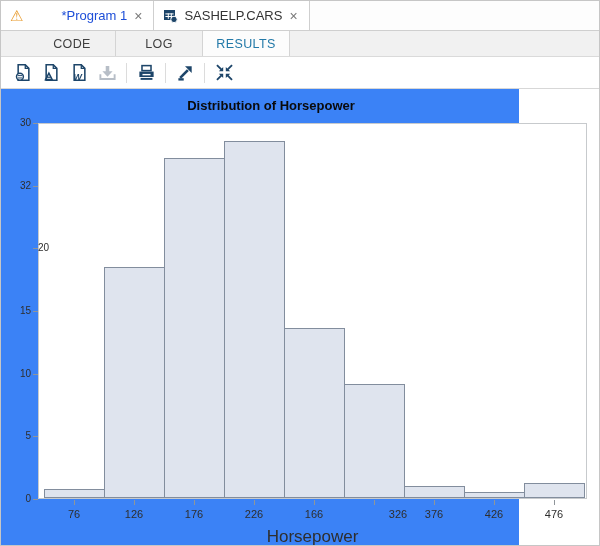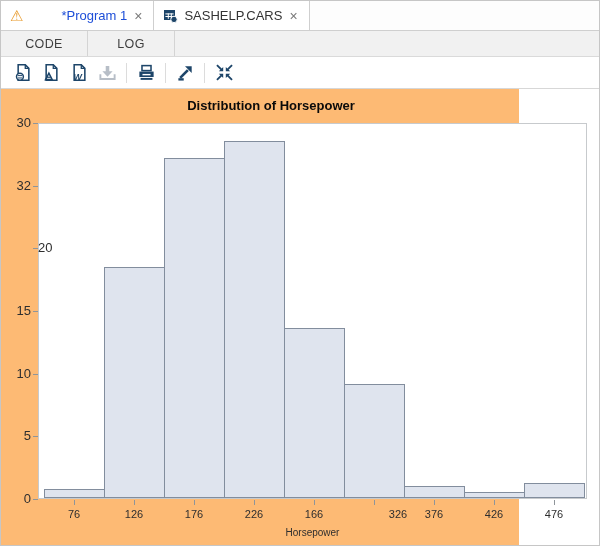--- a/index.html
+++ b/index.html
@@ -16,50 +16,50 @@
     display:flex; align-items:center; gap:6px; padding:0 10px 0 9px;
     border-right:1px solid #cfcfcf; background:#fff; cursor:default;
     font-size:13px; color:#333; white-space:nowrap;
   }
   .doc-tab.active .doc-tab-label { color:#1d4ed8;margin-left:32px; }
   .warn-icon { color:#e89c2f; font-size:15px; line-height:1; }
   .tab-close { color:#7a7a7a; font-size:14px; line-height:1; padding:2px 1px; }
   .doc-tab .ticon { display:inline-flex; }
 
   
-  .view-tabs { display:flex; height:26px; background:#f1f1f1; border-bottom:1px solid #dadada; }
+  .view-tabs { display:flex; height:26px; background:#f1f1f1; border-bottom:1px solid #dadada;padding-left:28px; }
   .view-tab {
     width:87px; display:flex; align-items:center; justify-content:center;
     font-size:12.5px; color:#3f3f3f; letter-spacing:0.4px;
     border-right:1px solid #d4d4d4; cursor:default;
   }
   .view-tab.active { background:#fcfcfc; color:#2279a8; }
 
   
   .toolbar { display:flex; align-items:center; height:32px; background:#fff;
              border-bottom:1px solid #d7d7d7; padding-left:8px; }
   .tool-btn { width:28px; height:26px; display:flex; align-items:center; justify-content:center; }
   .tool-btn svg { display:block; }
   .tool-sep { width:1px; height:20px; background:#dcdcdc; margin:0 5px; }
 
   
-  .chart { position:relative; width:518px; height:458px; background:#fdba74; }
+  .chart { position:relative; width:518px; height:458px; background:#3b82f6; }
   .chart-title { position:absolute; top:9px; left:0; width:100%; padding-left:22px;
                  text-align:center; font-size:13px; font-weight:bold; color:#0a0a0a; }
   .plot-area { position:absolute; left:37px; top:34px; width:549px; height:376px;
                border:1px solid #c7cacd; background:#fff; }
   .bar { position:absolute; bottom:0; }
   .ytick-label { position:absolute; left:0; width:30px; text-align:right;
-                 font-size:13px; color:#2e2e2e; line-height:14px; }
+                 font-size:10px; color:#2e2e2e; line-height:14px; }
   .ytick-mark { position:absolute; width:5px; height:1px; background:#8f959a; left:32px; }
   .xtick-mark { position:absolute; width:1px; height:5px; background:#8f959a; top:411px; }
   .xtick-label { position:absolute; top:419px; transform:translateX(-50%);
                  font-size:11px; color:#2e2e2e; }
   .x-axis-title { position:absolute; top:438px; left:37px; width:549px; text-align:center;
-                  font-size:10px; color:#2e2e2e; }
+                  font-size:17px; color:#2e2e2e; }
 </style>
 </head>
 <body>
 
 <div class="app">
 
   <div class="doc-tabs">
     <div class="doc-tab active">
       <span class="warn-icon">⚠</span>
       <span class="doc-tab-label">*Program 1</span>
@@ -77,20 +77,21 @@
         </svg>
       </span>
       <span class="doc-tab-label">SASHELP.CARS</span>
       <span class="tab-close">×</span>
     </div>
   </div>
 
   <div class="view-tabs">
     <div class="view-tab">CODE</div>
     <div class="view-tab">LOG</div>
+    <div class="view-tab active">RESULTS</div>
   </div>
 
   <div class="toolbar">
     <div class="tool-btn">
       <svg width="19" height="19" viewBox="0 0 16 16">
         <path d="M3.5 1.5 h6 l3 3 v10 h-9 z" fill="#fff" stroke="#1d4569" stroke-width="1.3"></path>
         <path d="M9.5 1.5 v3 h3" fill="none" stroke="#1d4569" stroke-width="1.1"></path>
         <circle cx="5" cy="11.6" r="2.9" fill="#fff" stroke="#1d4569" stroke-width="1.2"></circle>
         <path d="M3 10.6 h4 M3 12.6 h4" stroke="#1d4569" stroke-width="0.8"></path>
       </svg>

